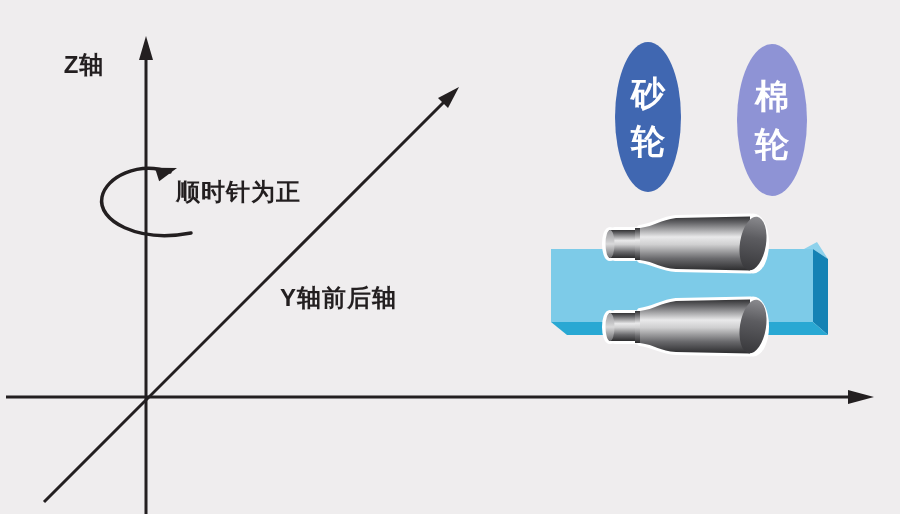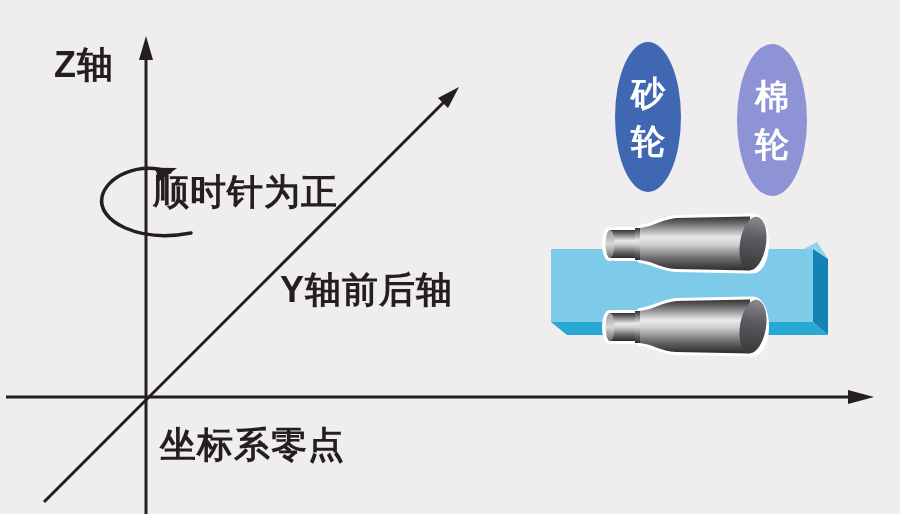--- a/index.html
+++ b/index.html
@@ -9,28 +9,28 @@
   }
   .stage{
     position:relative;width:900px;height:514px;
     background:#efedee;
   }
   .stage svg{position:absolute;left:0;top:0;}
   .lbl{
     position:absolute;
     font-weight:700;
     color:#231f20;
-    font-size:36px;
+    font-size:24px;
     line-height:43px;
     letter-spacing:1px;
     white-space:nowrap;
   }
   .lbl-z{left:19px;top:41px;width:130px;text-align:center;line-height:47px;}
-  .lbl-rot{left:153px;top:170px;}
-  .lbl-y{left:280px;top:268px;}
+  .lbl-rot{left:176px;top:170px;}
+  .lbl-y{left:280px;top:276px;}
   .lbl-origin{left:160px;top:423px;}
   .lbl-x{left:697px;top:426px;}
   .wheel{
     position:absolute;
     border-radius:50%;
     display:flex;flex-direction:column;
     align-items:center;justify-content:center;
     gap:8px;
     color:#ffffff;
     font-weight:700;
@@ -110,21 +110,20 @@
   </svg>
 
   <div class="lbl lbl-z">
     <div>Z轴</div>
   </div>
 
   <div class="lbl lbl-rot">顺时针为正</div>
 
   <div class="lbl lbl-y">Y轴前后轴</div>
 
-  <div class="lbl lbl-origin">坐标系零点</div>
 
 
   <div class="wheel wheel-grinding" style="background: rgb(64, 103, 177);">
     <span>砂</span>
     <span>轮</span>
   </div>
 
   <div class="wheel wheel-cotton" style="background: rgb(142, 147, 213);">
     <span>棉</span>
     <span>轮</span>

